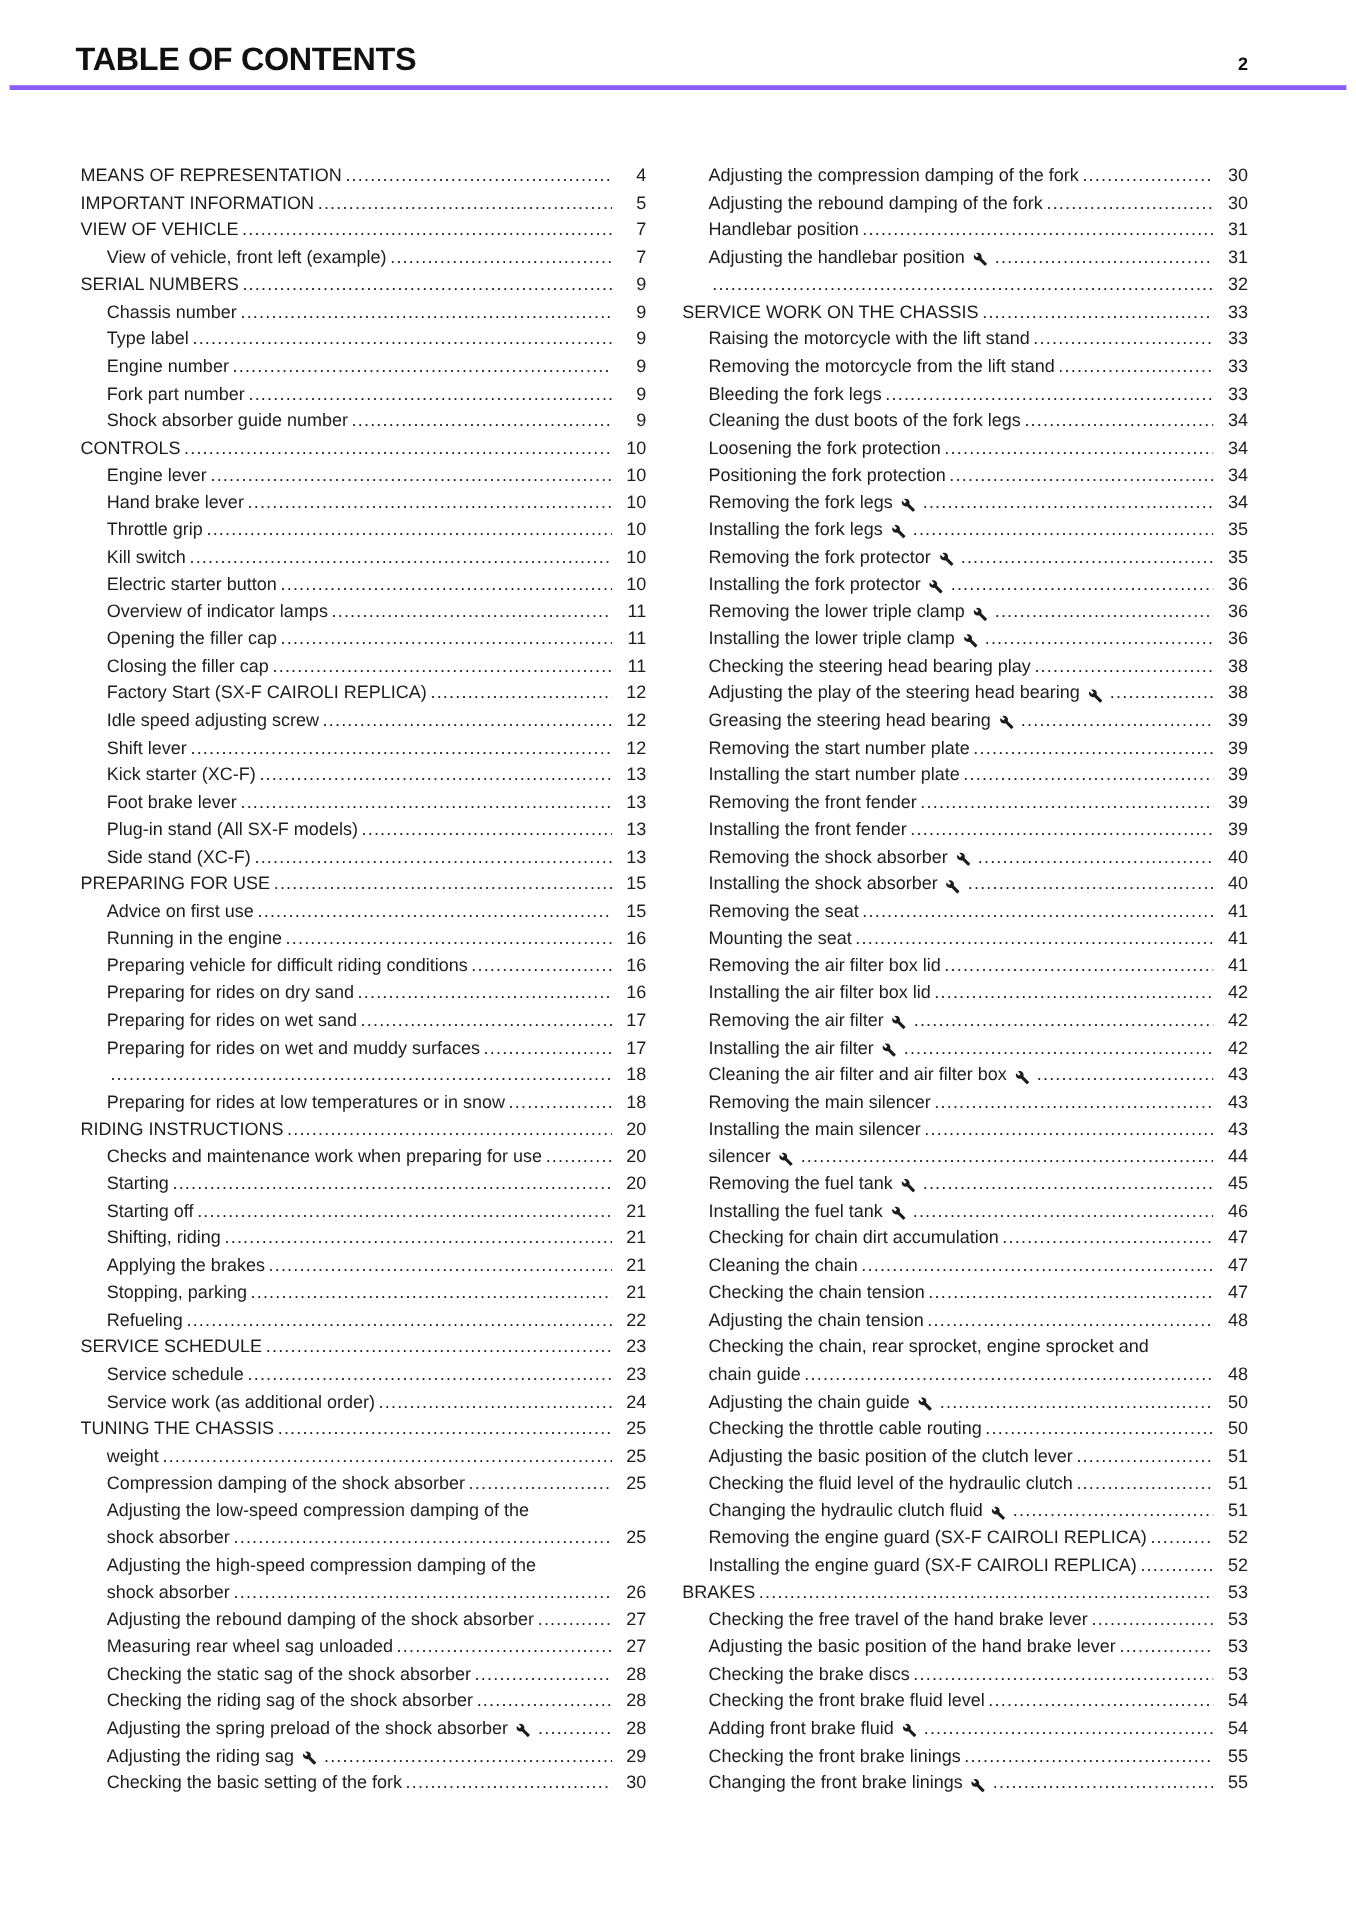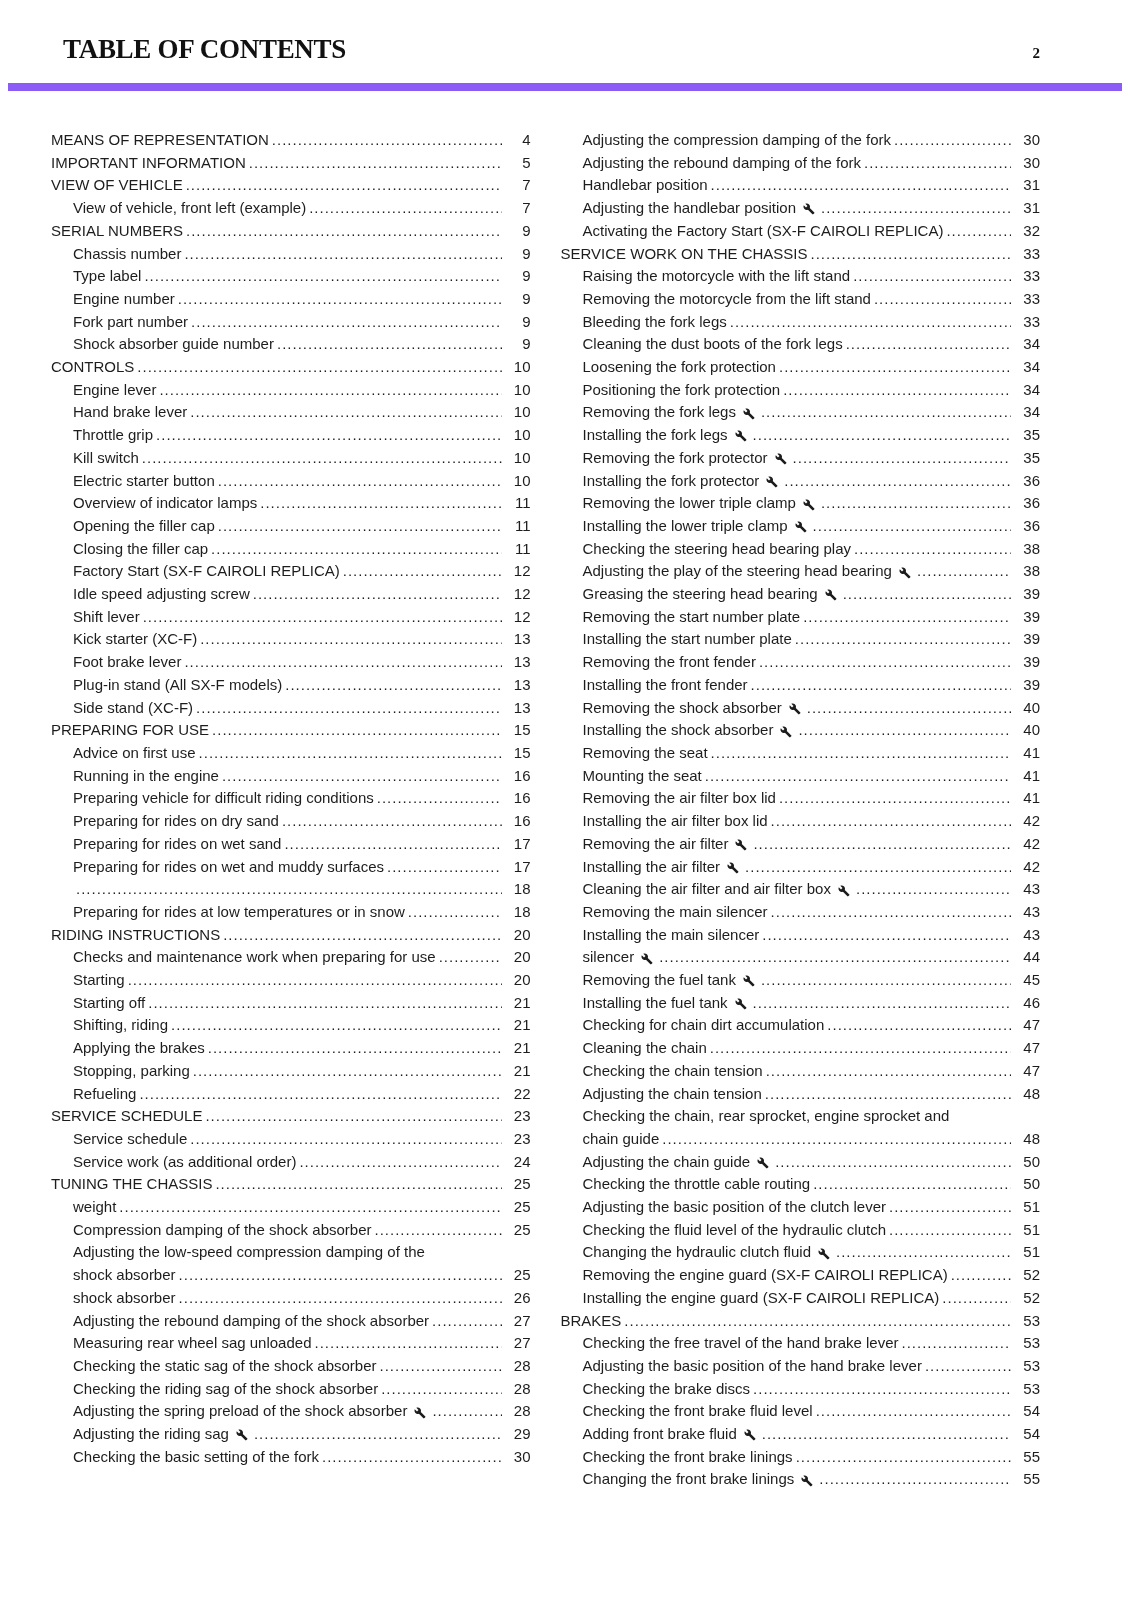--- a/index.html
+++ b/index.html
@@ -10,43 +10,43 @@
     background: #ffffff;
     color: #1d1d1d;
     font-family: "Liberation Sans", sans-serif;
     font-size: 15px;
     overflow: hidden;
   }
   .page-header {
     display: flex;
     justify-content: space-between;
     align-items: flex-end;
-    border-bottom: 8px solid #8b5cf6;
+    border-bottom: 4px solid #8b5cf6;
     margin: 0 8px;
-    padding: 34px 0 18px 0;
-    font-family: Liberation Serif, serif;
+    padding: 34px 0 6px 0;
   }
   .page-title {
     font-size: 27px;
     font-weight: bold;
     letter-spacing: -0.3px;
     color: #111;
     margin-left: 55px;
   }
   .page-num {
     font-weight: bold;
     font-size: 15px;
     margin-right: 82px;
     padding-bottom: 3px;
     color: #111;
   }
   .columns {
     display: flex;
     gap: 30px;
-    padding: 38px 90px 0 51px;
+    padding: 38px 90px 0 67px;
+    margin-top: 23px;
   }
   .col { flex: 1; min-width: 0; }
   .entry-line {
     display: flex;
     align-items: baseline;
     line-height: 22.7px;
     white-space: nowrap;
   }
   .sub .entry-line { padding-left: 22px; }
   .lab { white-space: pre; }
@@ -433,20 +433,23 @@
           <span class="lab">Adjusting the low-speed compression damping of the</span>
         </div>
         <div class="entry-line">
           <span class="lab">shock absorber</span>
           <span class="dots"></span>
           <span class="pg">25</span>
         </div>
       </div>
       <div class="entry sub">
         <div class="entry-line">
+          <span class="lab">Adjusting the high-speed compression damping of the</span>
+        </div>
+        <div class="entry-line">
           <span class="lab">shock absorber</span>
           <span class="dots"></span>
           <span class="pg">26</span>
         </div>
       </div>
       <div class="entry sub">
         <div class="entry-line">
           <span class="lab">Adjusting the rebound damping of the shock absorber</span>
           <span class="dots"></span>
           <span class="pg">27</span>
@@ -528,21 +531,20 @@
           <span class="lab">Adjusting the handlebar position</span>
           <svg class="wrench" viewBox="0 0 24 24" xmlns="http://www.w3.org/2000/svg">
     <path d="M22.7 19l-9.1-9.1c.9-2.3.4-5-1.5-6.9-2-2-5-2.4-7.4-1.3L9 6 6 9 1.6 4.7C.4 7.1.9 10.1 2.9 12.1c1.9 1.9 4.6 2.4 6.9 1.5l9.1 9.1c.4.4 1 .4 1.4 0l2.3-2.3c.5-.4.5-1.1.1-1.4z"></path>
   </svg>
           <span class="dots"></span>
           <span class="pg">31</span>
         </div>
       </div>
       <div class="entry sub">
         <div class="entry-line">
-          <span class="lab">Activating the Factory Start (SX-F CAIROLI REPLICA)</span>
           <span class="dots"></span>
           <span class="pg">32</span>
         </div>
       </div>
       <div class="entry top">
         <div class="entry-line">
           <span class="lab">SERVICE WORK ON THE CHASSIS</span>
           <span class="dots"></span>
           <span class="pg">33</span>
         </div>

